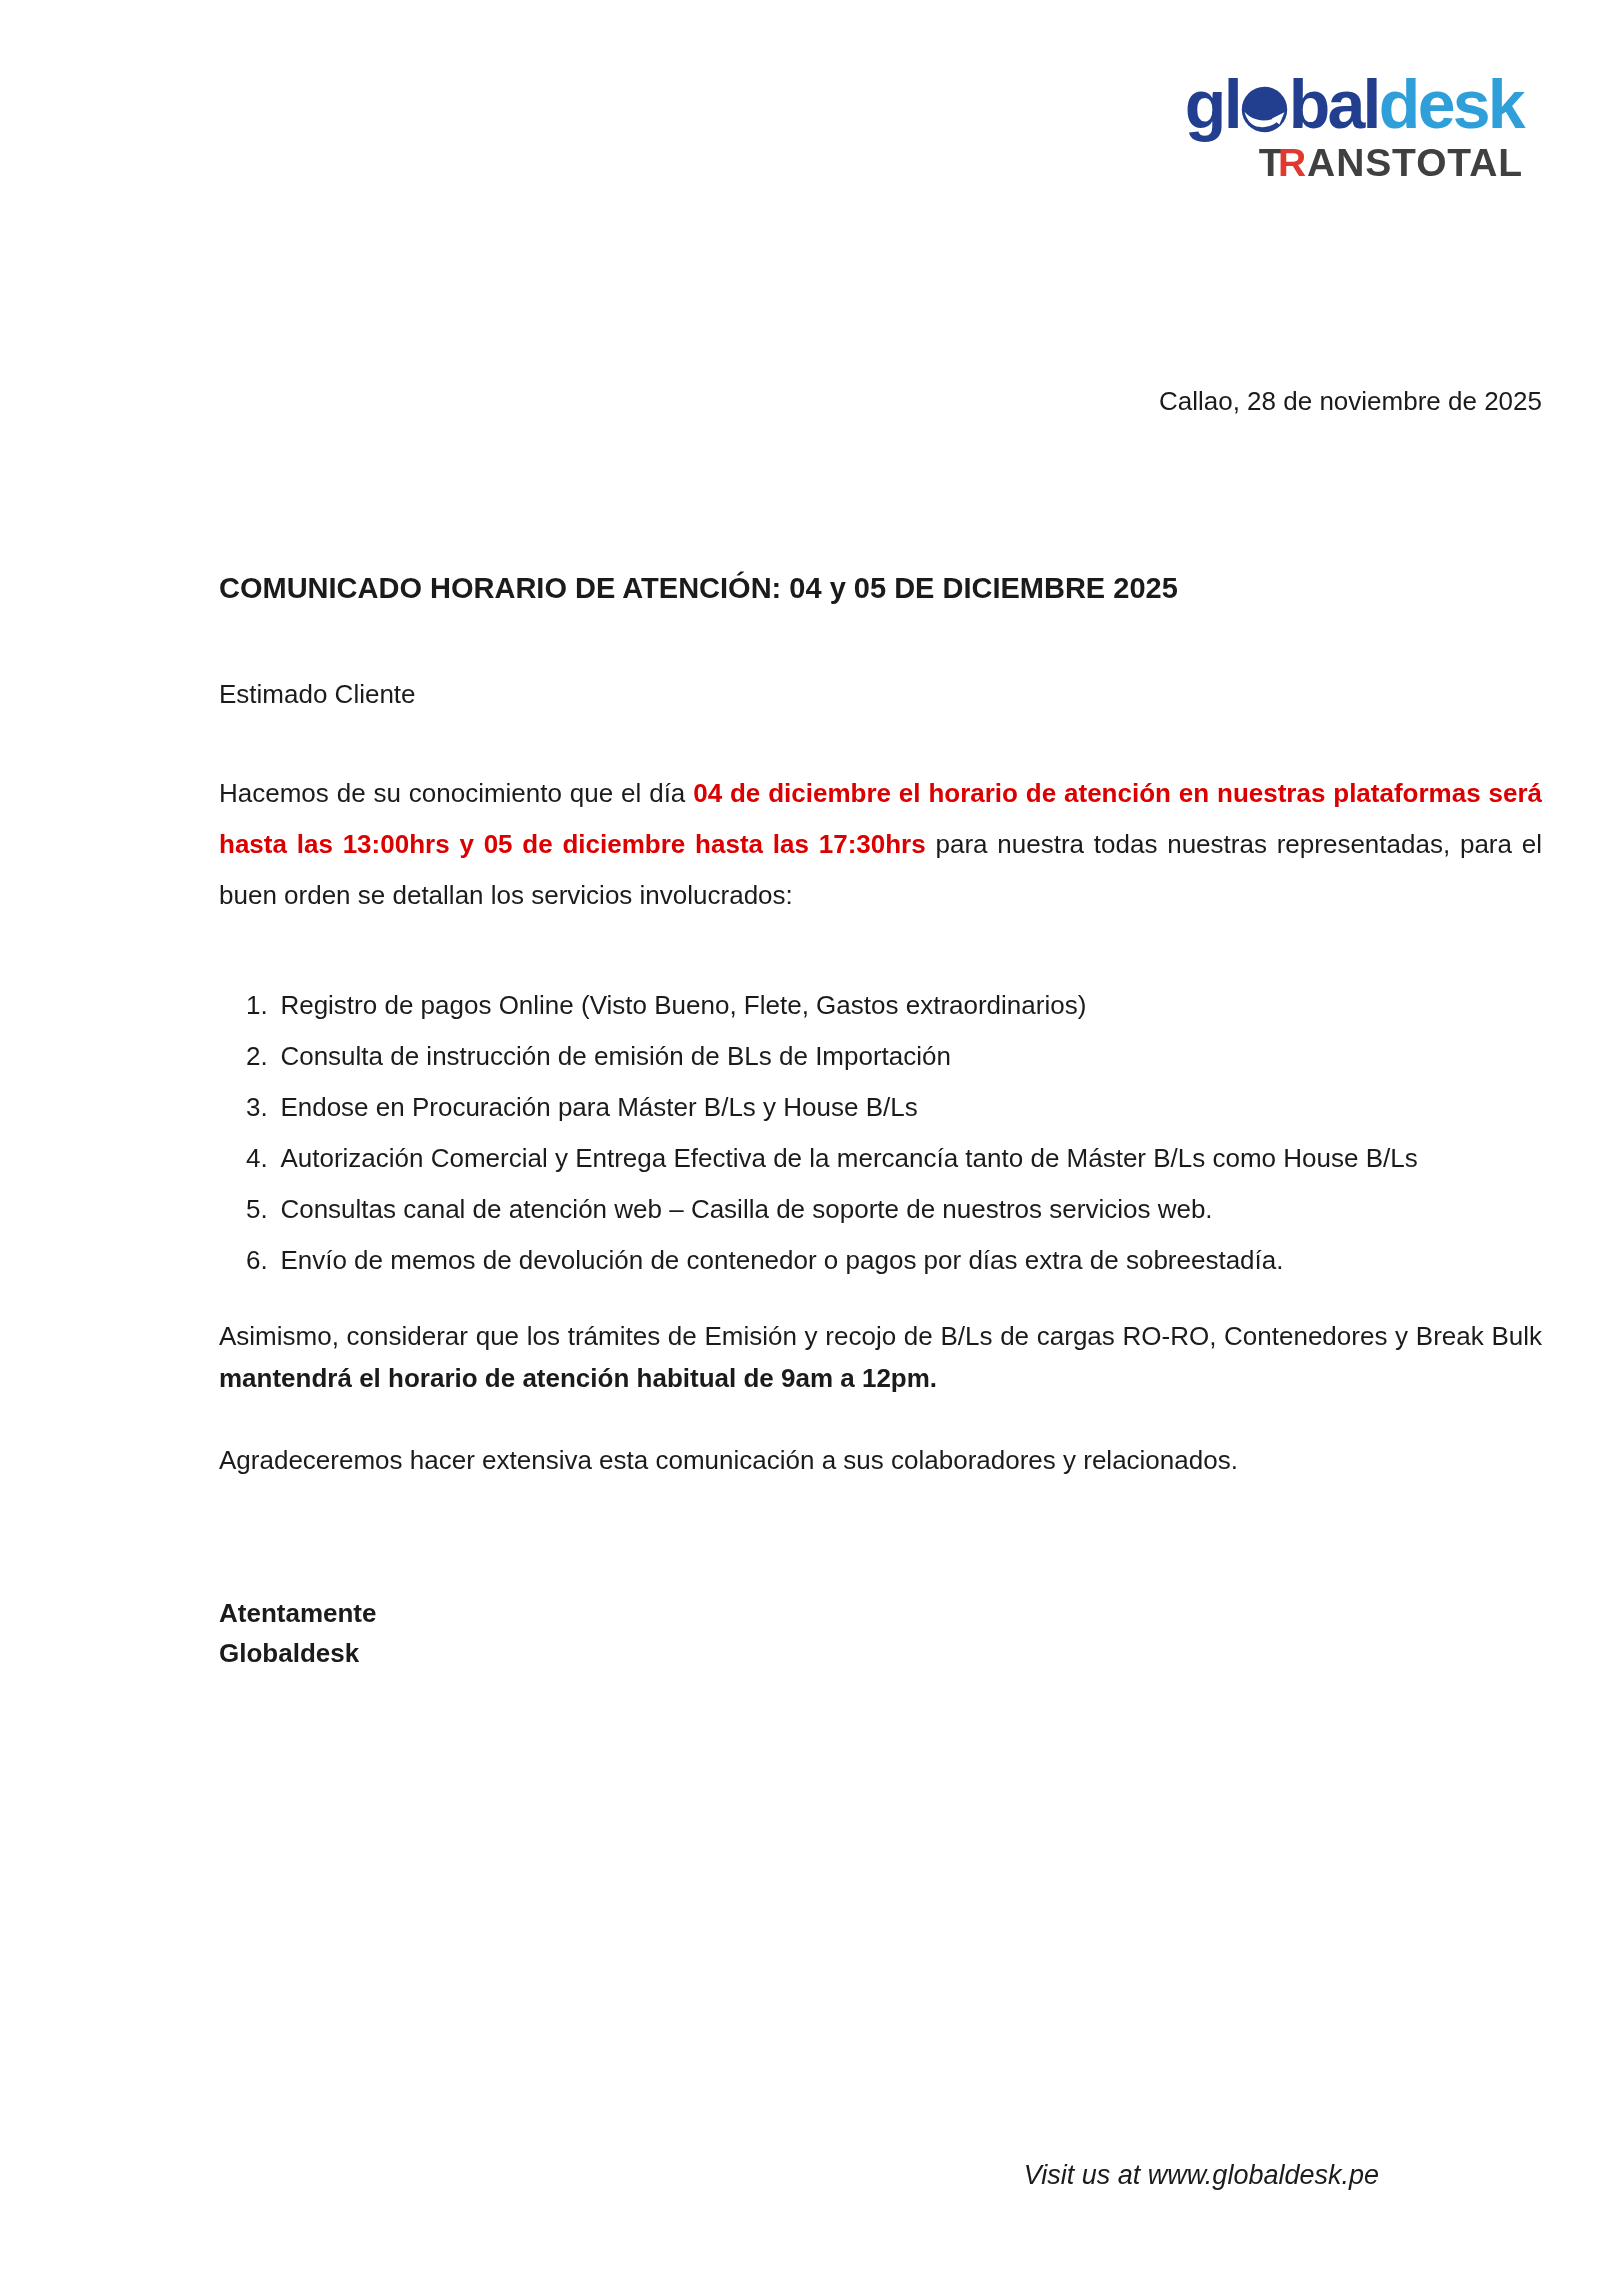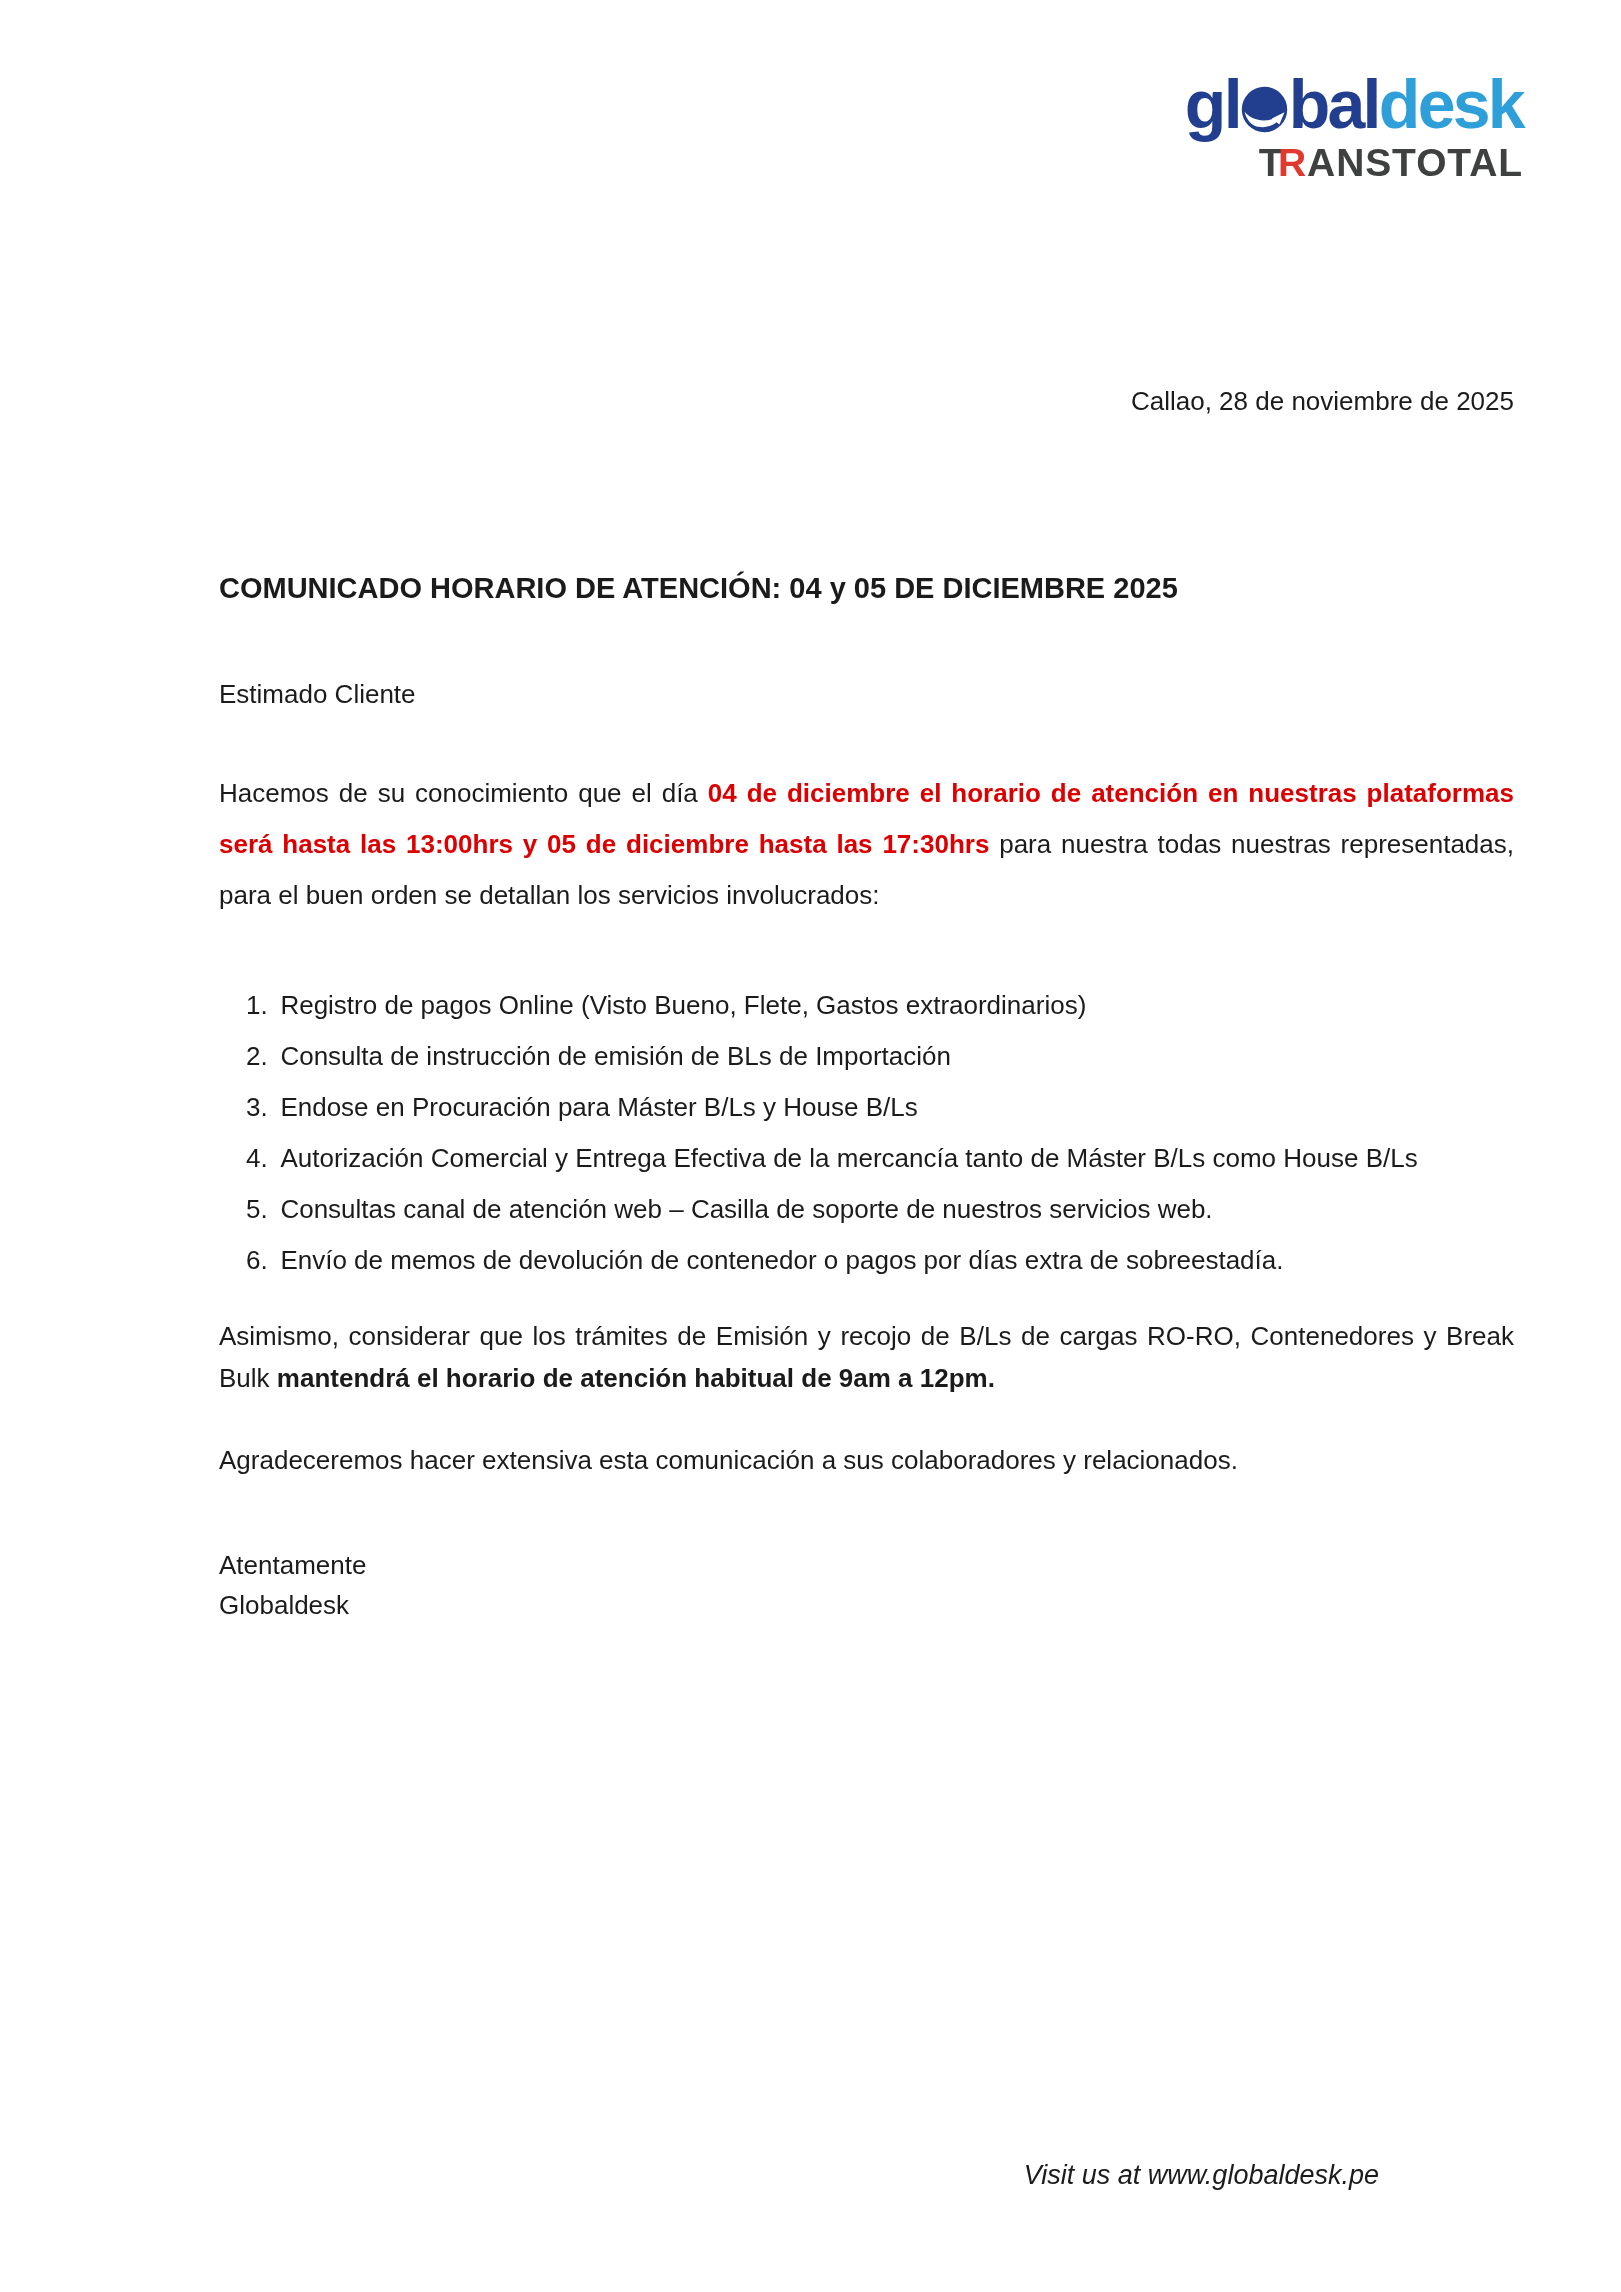--- a/index.html
+++ b/index.html
@@ -46,21 +46,21 @@
     margin-top: 5.4px;
     font-weight: bold;
     font-size: 39px;
     letter-spacing: 0.9px;
     color: #3f4040;
     white-space: nowrap;
   }
   .logo-sub .r-red { color: #e0392f; margin-left: -5.4px; }
 
   
-  .content { padding: 0 108px 0 219px; }
+  .content { padding: 0 80px 0 219px; }
 
   .date-line {
     margin-top: 383px;
     line-height: 36px;
     text-align: right;
   }
   .doc-title {
     margin-top: 150px;
     line-height: 39px;
     font-size: 29px;
@@ -95,22 +95,23 @@
     text-align: justify;
   }
   .closing b { font-weight: bold; }
 
   .thanks {
     margin-top: 43px;
     line-height: 36px;
   }
 
   .signoff {
-    margin-top: 67px;
+    margin-top: 115px;
     line-height: 40px;
+    font-weight: bold;
   }
 
   .footer-note {
     position: absolute;
     top: 2157px;
     right: 243px;
     font-style: italic;
     font-size: 27px;
     line-height: 36px;
   }

